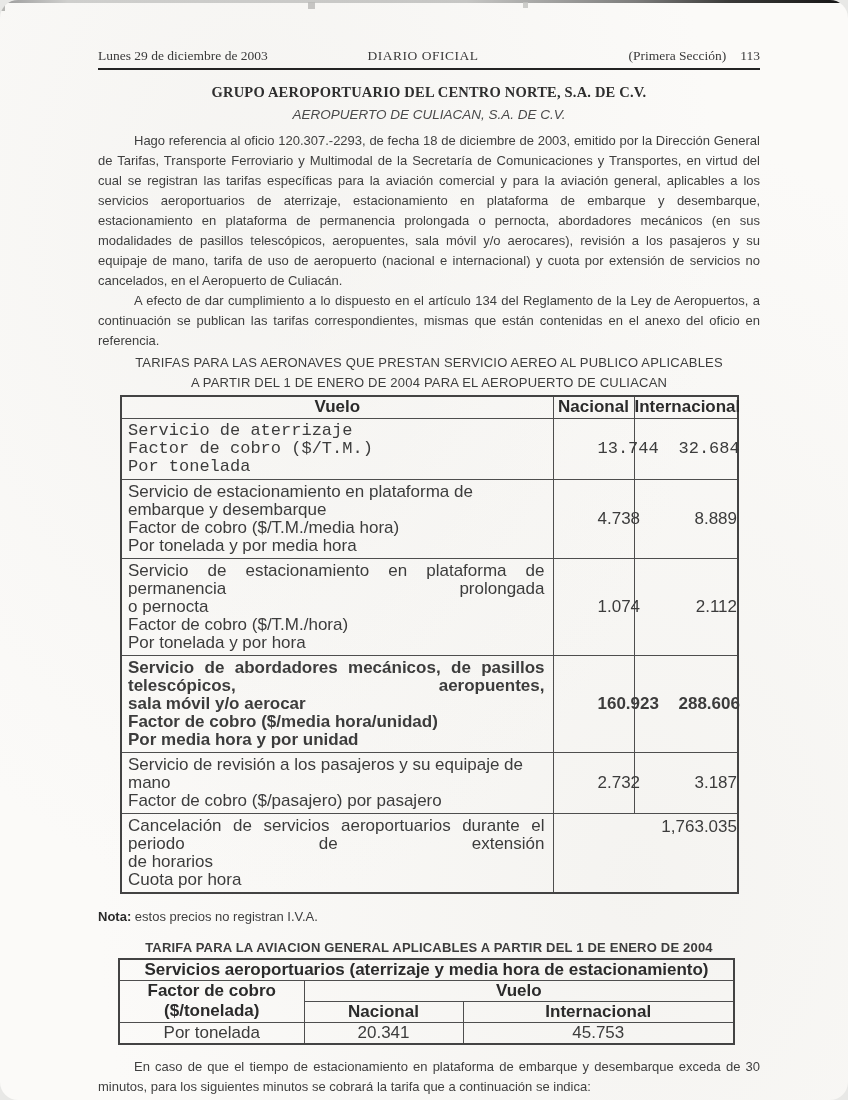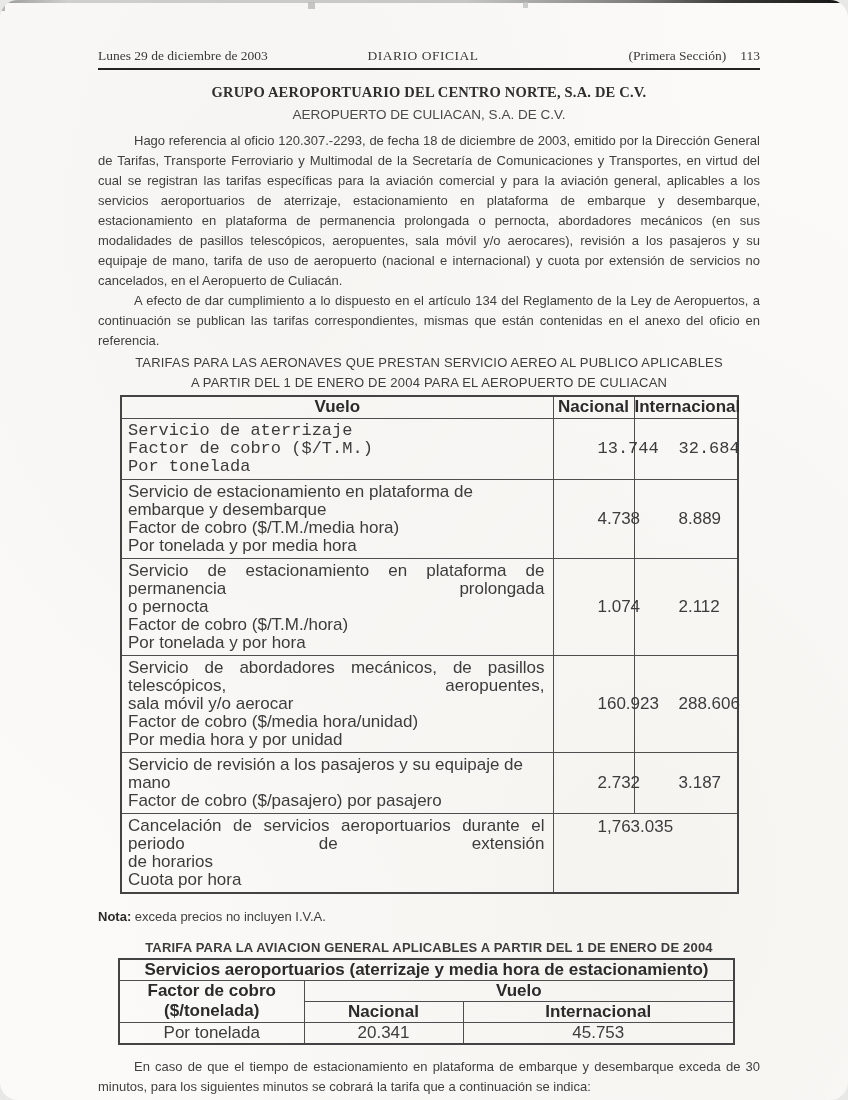--- a/index.html
+++ b/index.html
@@ -53,20 +53,21 @@
     line-height: 19px;
     color: #2e2e2e;
     letter-spacing: .2px;
   }
   .title-airport {
     margin-top: 4px;
     text-align: center;
     font-size: 13.5px;
     line-height: 18px;
     color: #4a4a4a;
+    font-style: italic;
   }
 
   p.body {
     font-size: 13px;
     line-height: 20px;
     text-align: justify;
     text-indent: 36px;
     color: #3f3f3f;
   }
   p.p1 { margin-top: 7px; }
@@ -87,26 +88,26 @@
 
   
   table.t1 { margin-left: 22px; width: 617px; margin-top: 2px; border: 2px solid #434343; }
   .t1 td.hdr {
     height: 22px; text-align: center; vertical-align: middle;
     font-weight: bold; color: #2b2b2b;
   }
   .t1 td.desc { padding: 3px 8px 3px 6px; vertical-align: middle; }
   .t1 td.desc div { line-height: 18px; text-align: left; }
   .t1 td.desc div.jline { text-align: justify; text-align-last: justify; }
-  .t1 td.val { text-align: left; vertical-align: middle; padding-left: 44px; }
+  .t1 td.val { text-align: right; vertical-align: middle; padding-left: 44px; }
   .t1 td.val.vtop { vertical-align: top; padding-top: 3px; }
   .t1 tr.r1 td { height: 52px; font-family: Liberation Mono, monospace; }
   .t1 tr.r2 td { height: 52px; }
   .t1 tr.r3 td { height: 72px; }
-  .t1 tr.r4 td { height: 72px; }
+  .t1 tr.r4 td { height: 72px; font-weight: bold; }
   .t1 tr.r5 td { height: 37px; }
   .t1 tr.r6 td { height: 57px; }
 
   
   .nota { margin-top: 14px; font-size: 13px; line-height: 18px; color: #3f3f3f; }
   .nota b { color: #2b2b2b; }
 
   
   table.t23 { margin-left: 20px; width: 615px; margin-top: 0; border: 2px solid #434343; }
   .t23 td { text-align: center; vertical-align: middle; }
@@ -207,21 +208,21 @@
       <td class="desc">
         <div class="jline">Cancelación de servicios aeroportuarios durante el periodo de extensión</div>
         <div>de horarios</div>
         <div>Cuota por hora</div>
       </td>
       <td class="val vtop" colspan="2">1,763.035</td>
     </tr>
   </tbody>
     </table>
 
-  <p class="nota"><b>Nota:</b> <span>exceda precios no incluyen I.V.A.</span></p>
+  <p class="nota"><b>Nota:</b> <span>estos precios no registran I.V.A.</span></p>
 
   <div class="tbl-title tbl-title-2">TARIFA PARA LA AVIACION GENERAL APLICABLES A PARTIR DEL 1 DE ENERO DE 2004</div>
 
   <table class="t23 t2">
     <colgroup>
         <col style="width:185px">
         <col style="width:159px">
         <col style="width:271px">
       </colgroup>
     <tbody>

